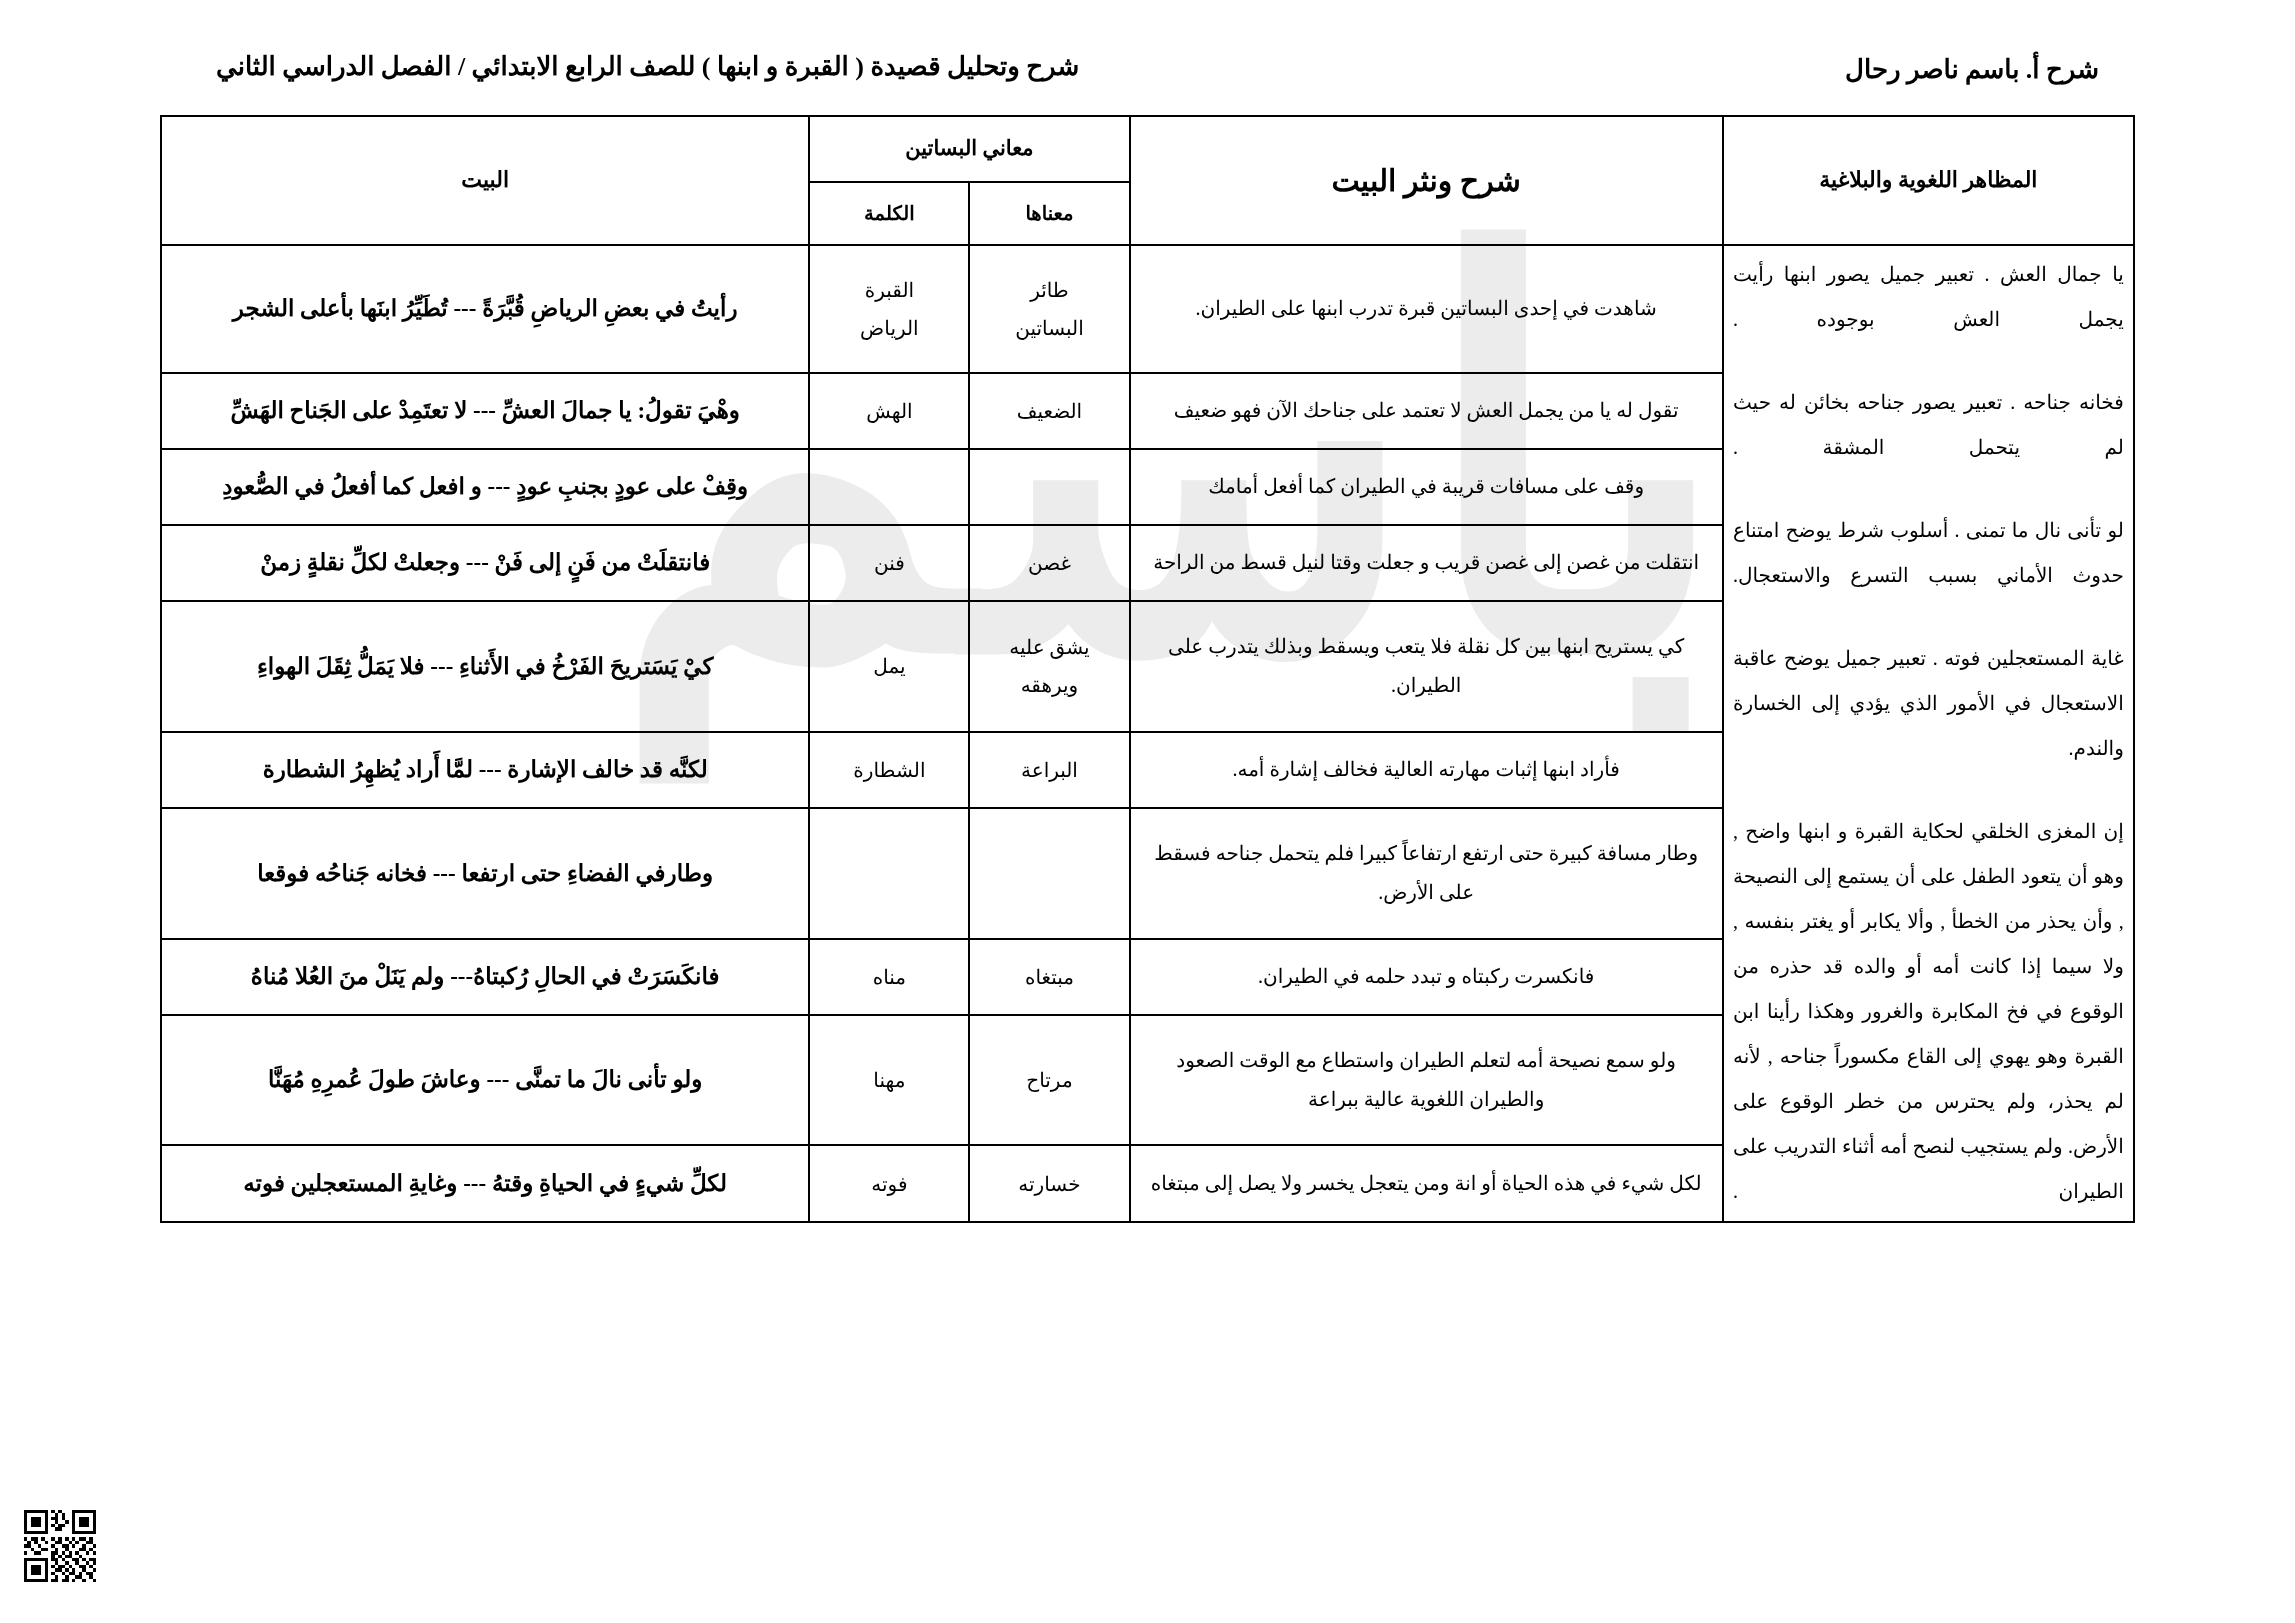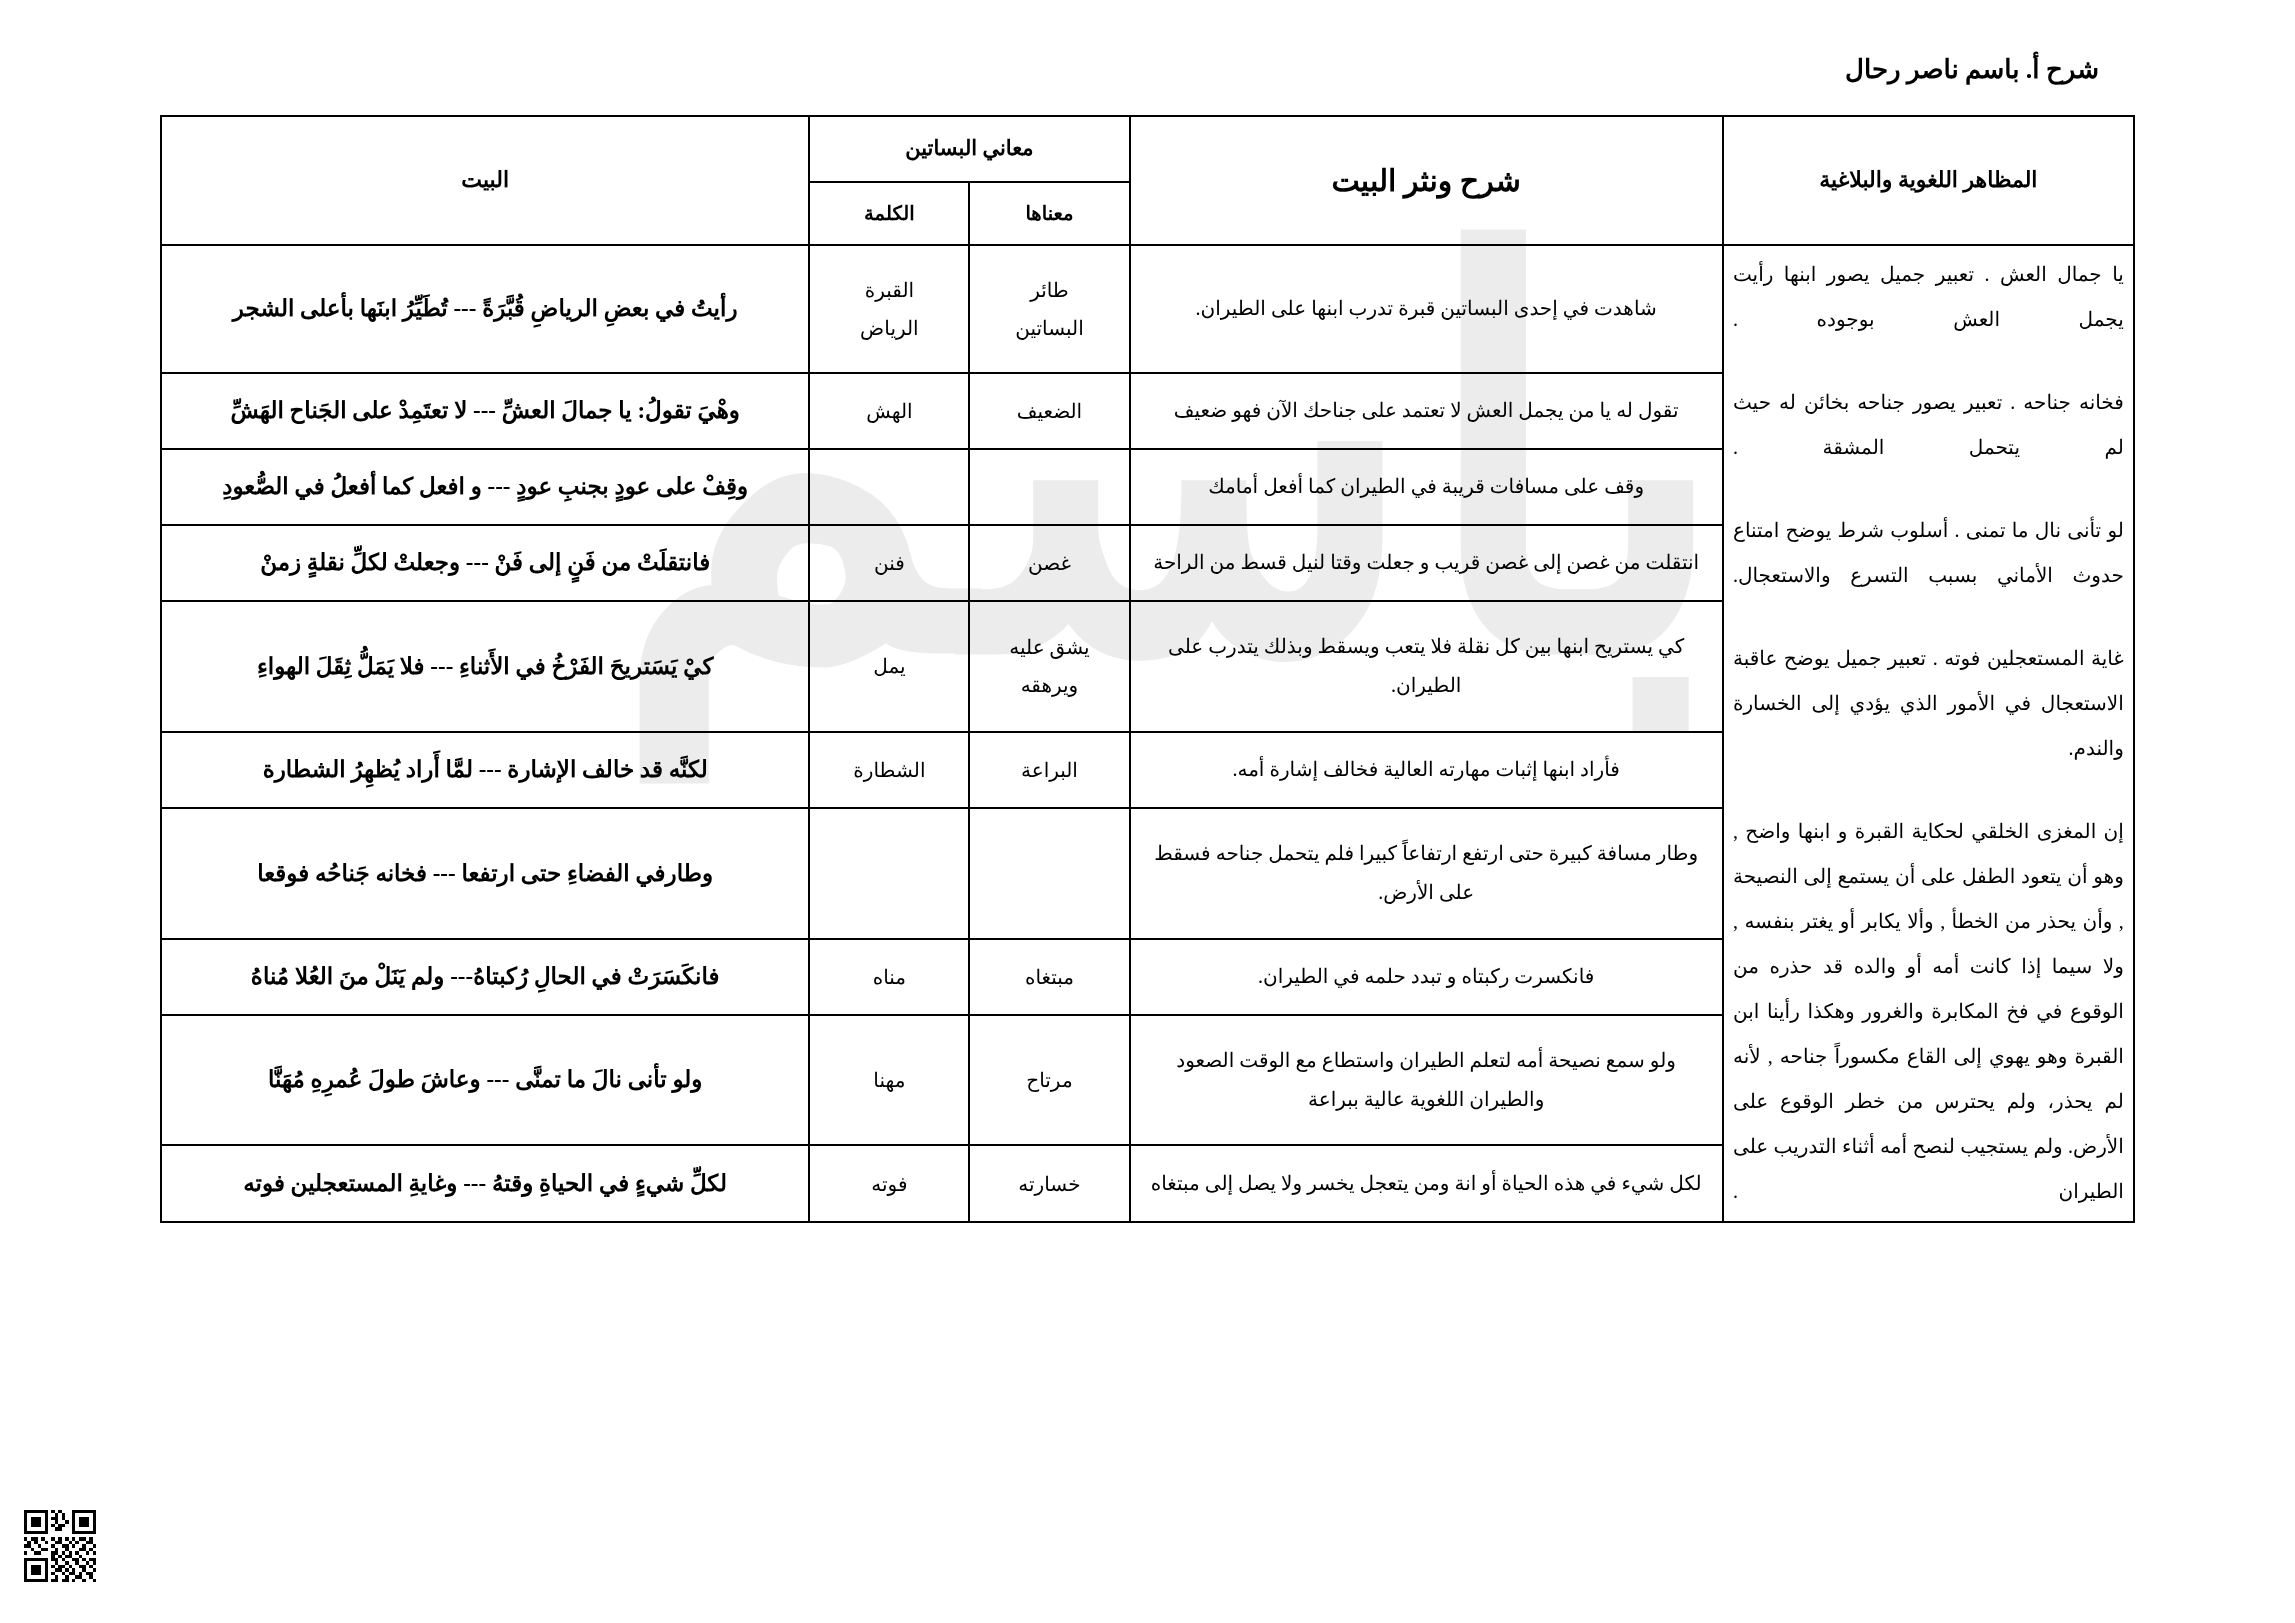--- a/index.html
+++ b/index.html
@@ -129,20 +129,21 @@
   }
   .qr-code svg{display:block;width:72px;height:72px;}
 </style>
 </head>
 <body>
 
 <div class="watermark">باسم</div>
 
 <div class="page-header">
   <div class="header-author">شرح أ. باسم ناصر رحال</div>
+  <div class="header-title">شرح وتحليل قصيدة ( القبرة و ابنها ) للصف الرابع الابتدائي / الفصل الدراسي الثاني</div>
 </div>
 
 <div class="table-wrap">
   <table class="poem-table">
     <colgroup>
       <col class="c-rhetoric">
       <col class="c-explain">
       <col class="c-meaning">
       <col class="c-word">
       <col class="c-verse">

